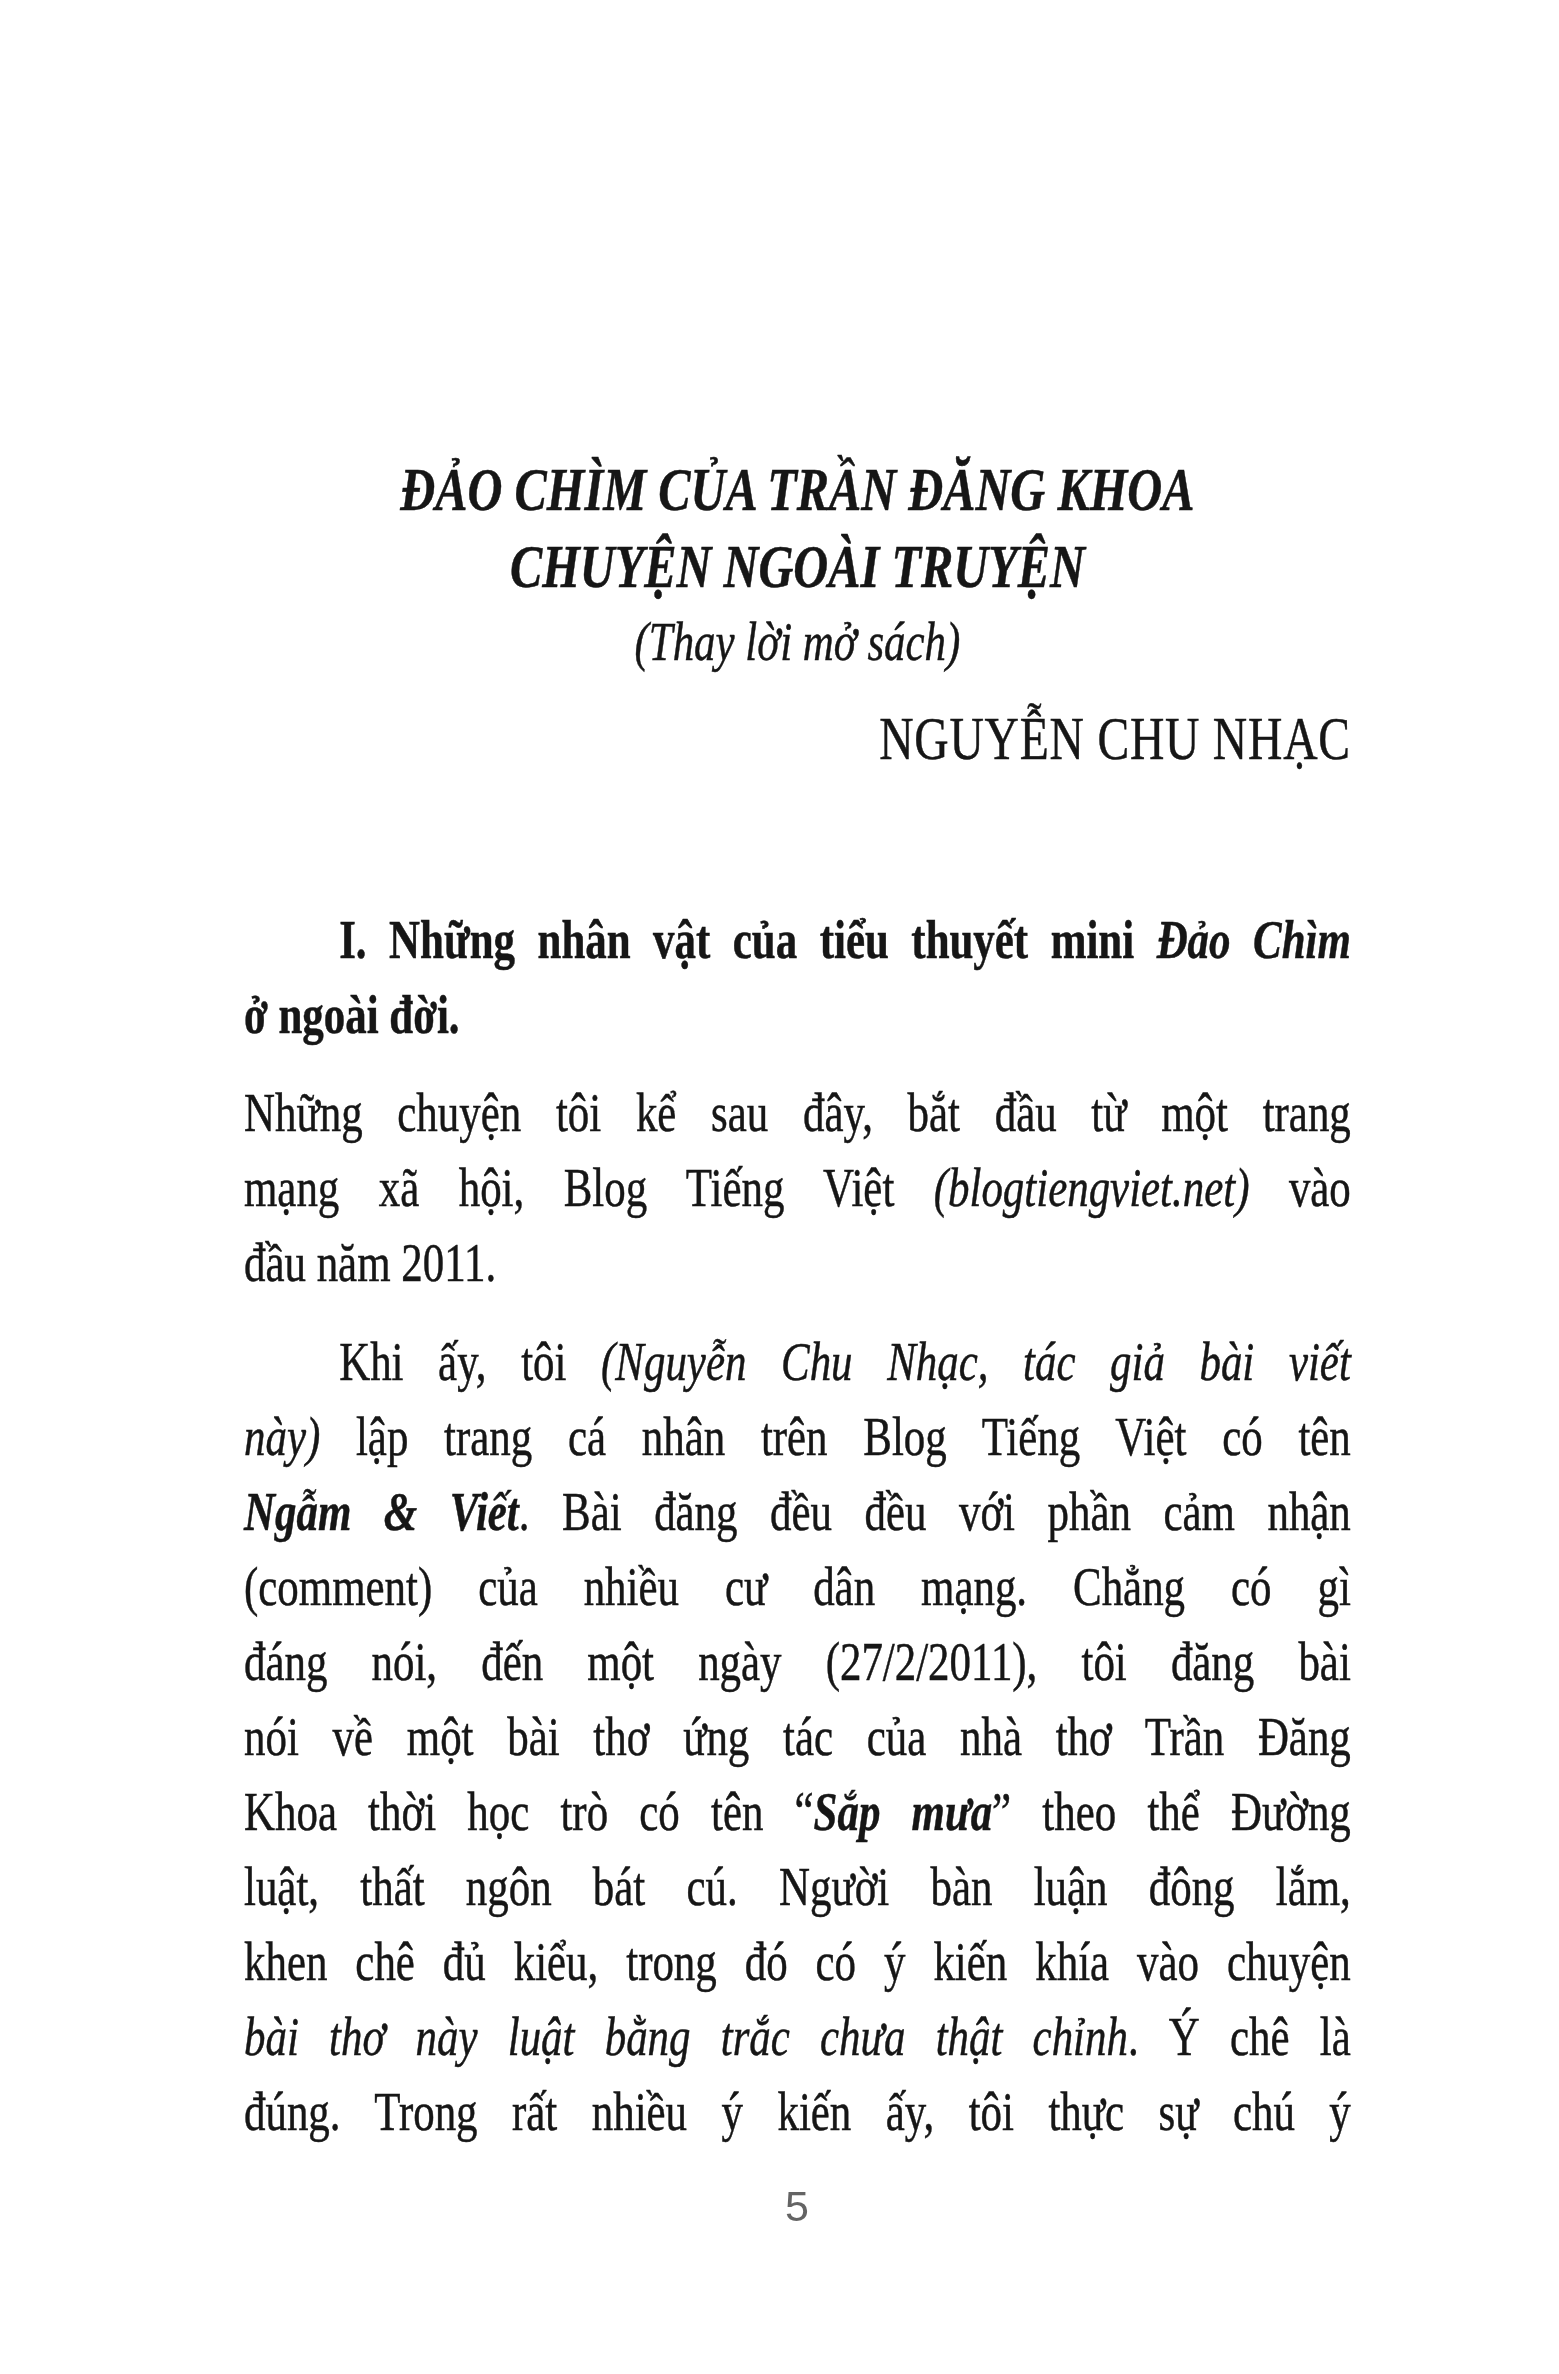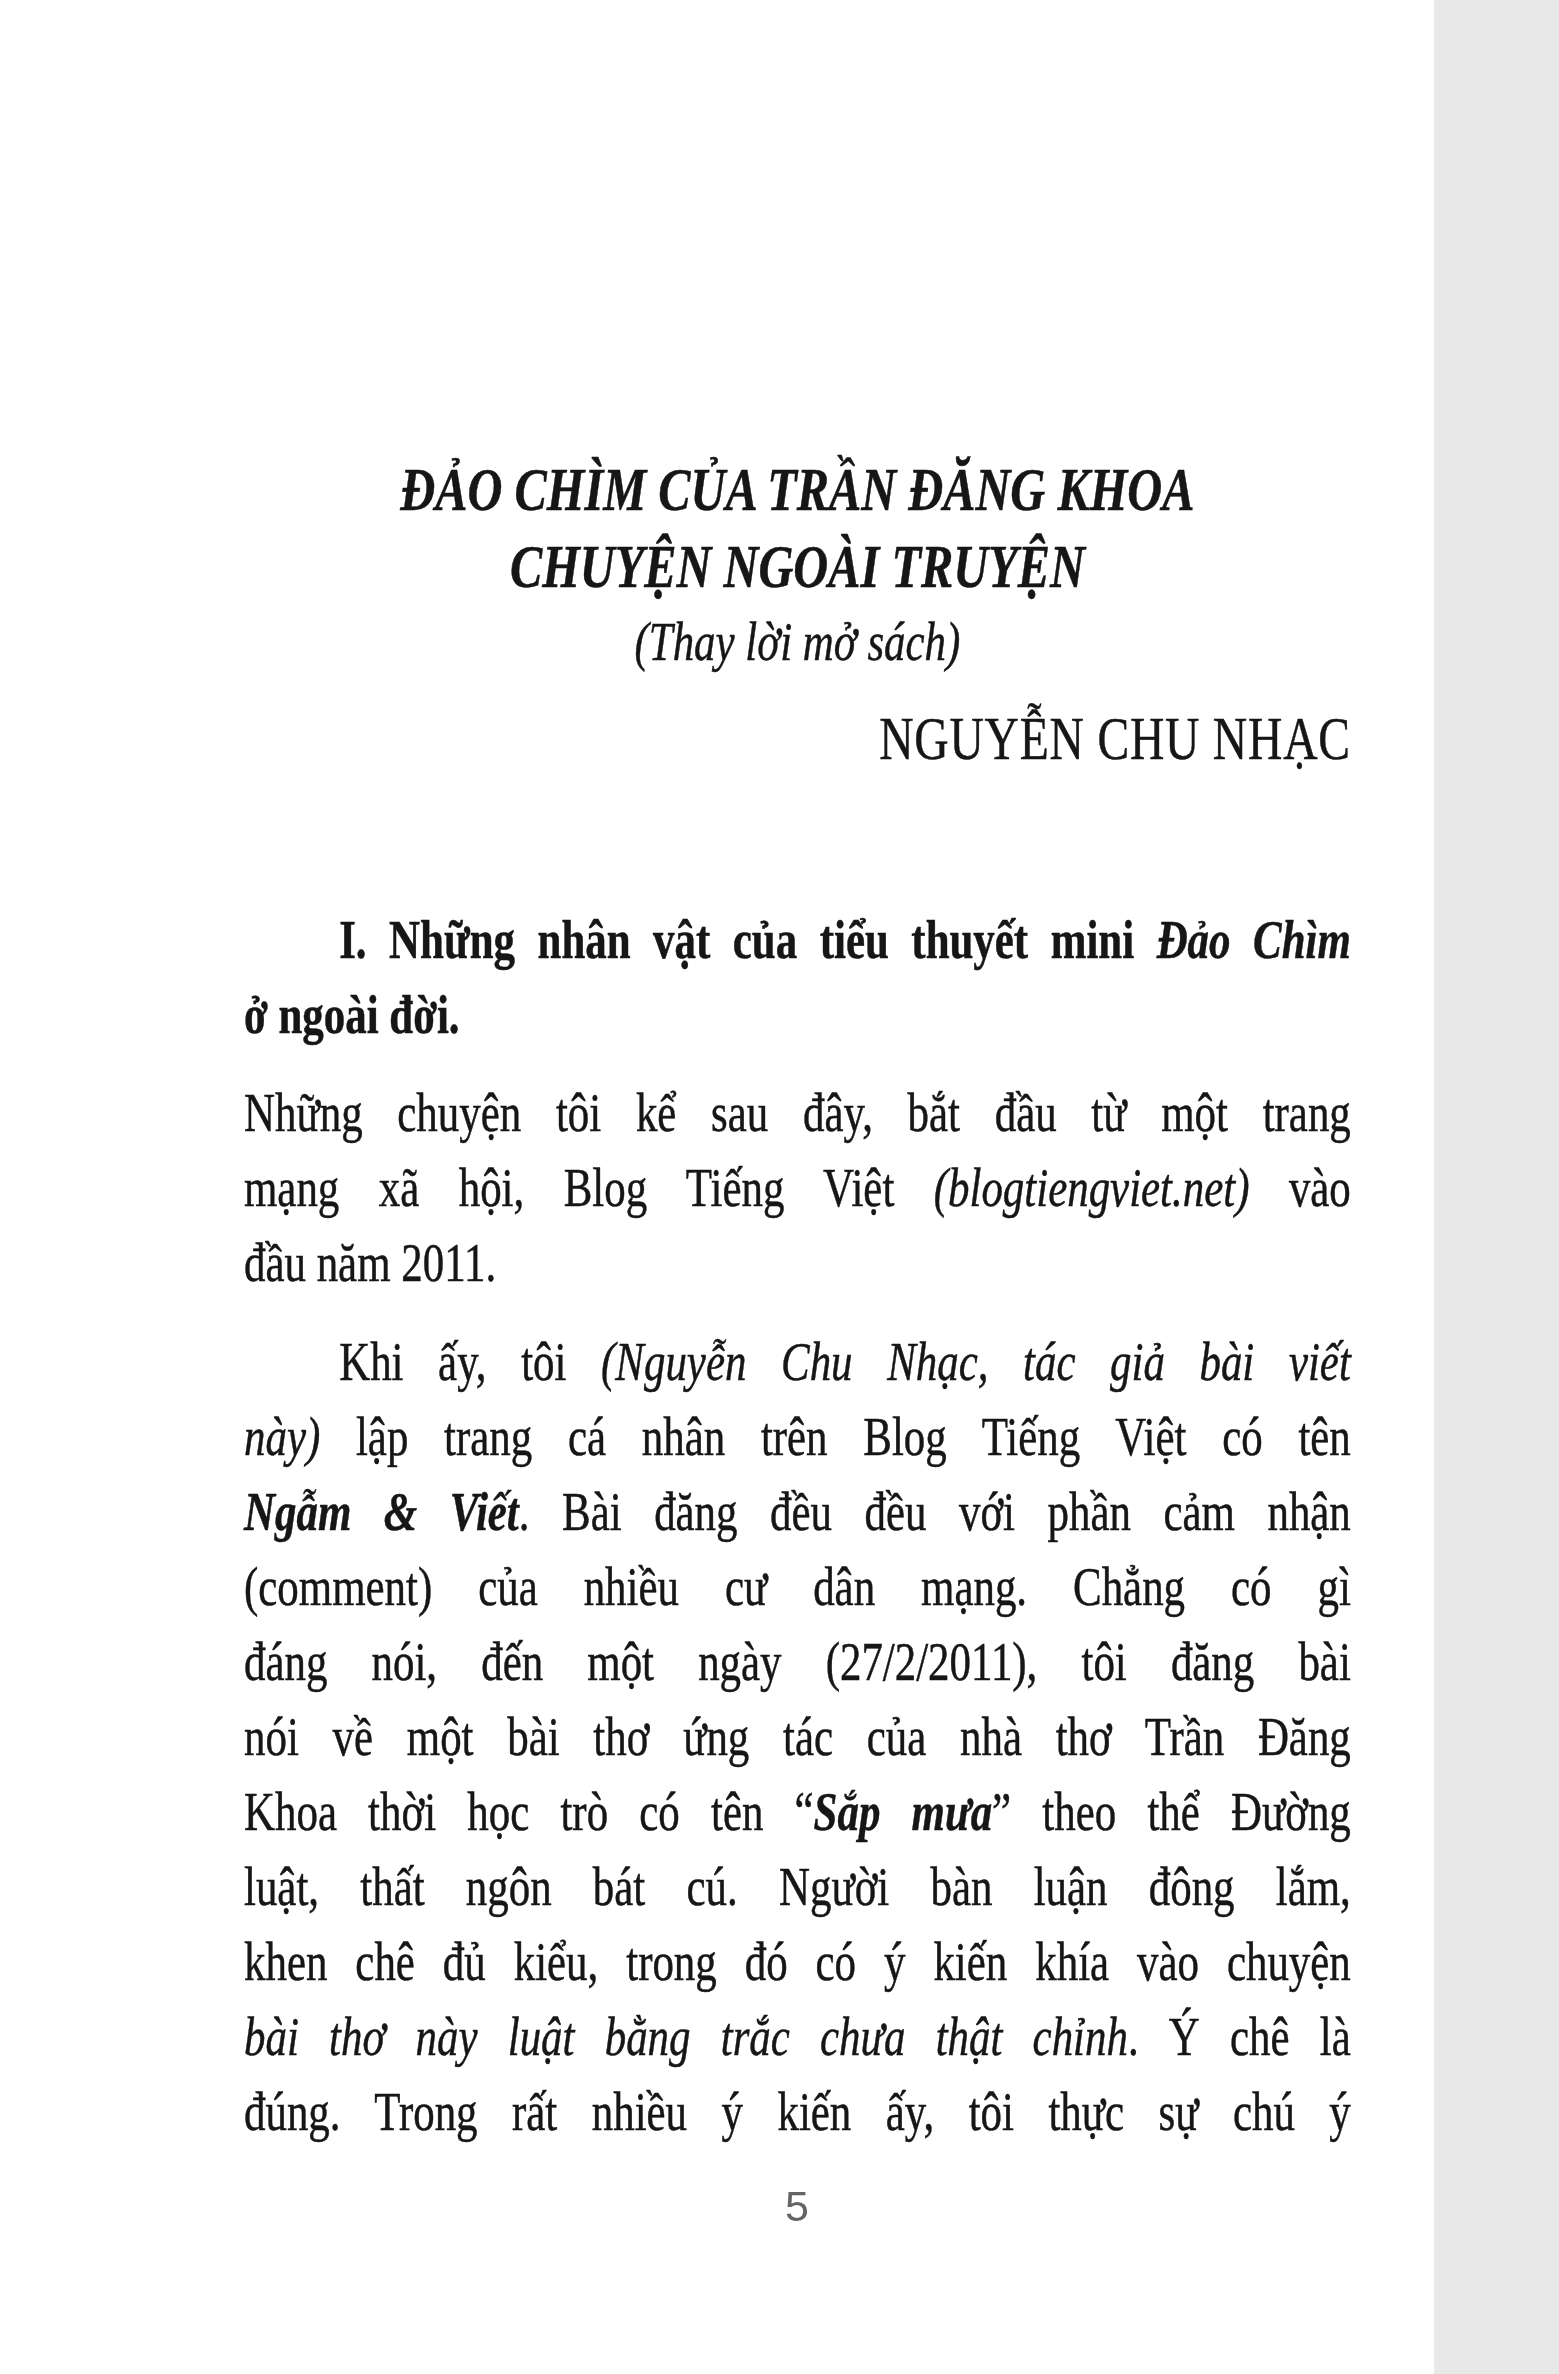--- a/index.html
+++ b/index.html
@@ -1,18 +1,18 @@
 <!DOCTYPE html>
 <html><head>
 <meta charset="utf-8">
 <style>
   html,body{margin:0;padding:0;background:#e8e8e8;}
   .sheet{
     position:relative;
-    width:1434px;height:2374px;
+    width:1559px;height:2374px;
     background:#ffffff;
     overflow:hidden;
     font-family:"Liberation Serif","DejaVu Serif",serif;
     color:#161616;
   }
   
   .col{
     position:absolute;left:244px;top:0;
     width:1419px;
     transform:scaleX(0.78);

